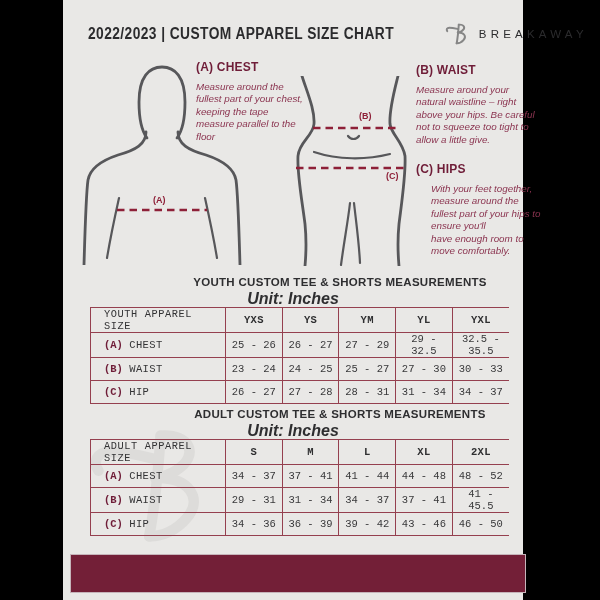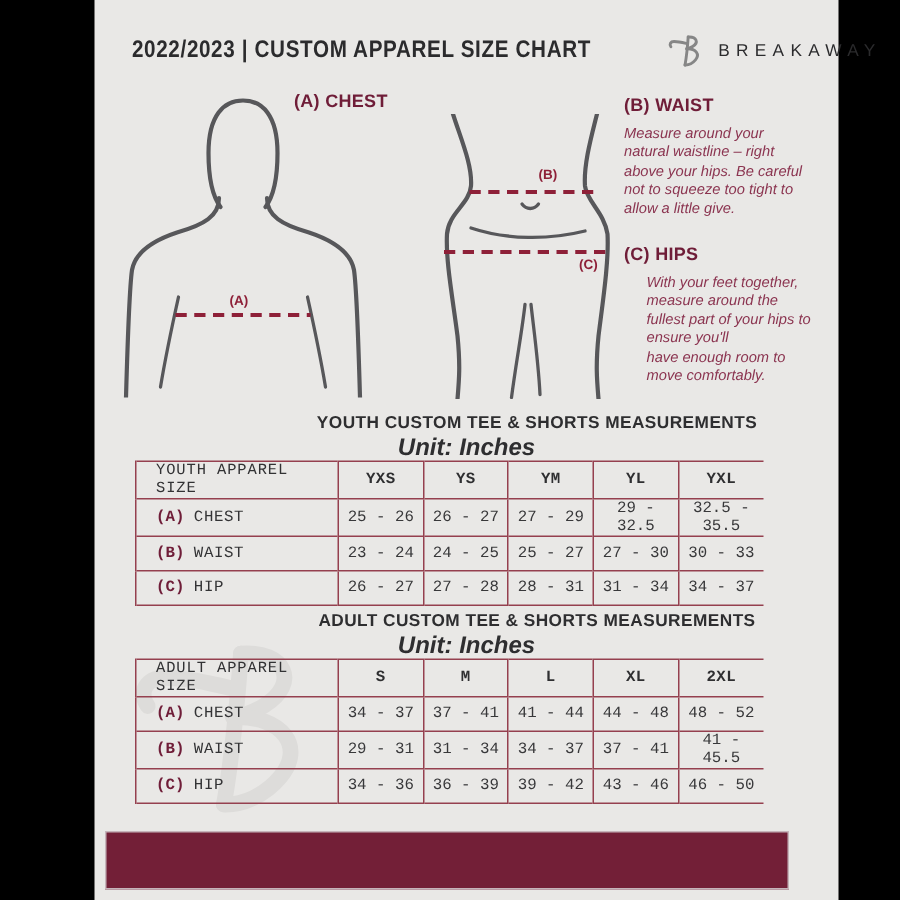--- a/index.html
+++ b/index.html
@@ -10,21 +10,21 @@
     --dark:#2e2e30;
     --body-stroke:#57575a;
     --bg:#e9e8e6;
   }
   html,body{margin:0;padding:0;}
   body{
     width:600px;height:600px;position:relative;background:#000;
     font-family:"Liberation Sans",sans-serif;overflow:hidden;
   }
   .content{
-    position:absolute;left:63px;top:0;width:496px;height:600px;
+    position:absolute;left:63px;top:0;width:460px;height:600px;
     background:var(--bg);
   }
   .abs{position:absolute;}
 
   
   .hdr{
     position:absolute;left:25px;right:25px;top:20px;height:28px;
     display:flex;justify-content:space-between;align-items:center;
   }
   .hdr-title{
@@ -138,20 +138,21 @@
       <path d="M 62 127 C 60 145, 56 166, 53 189" stroke-width="2.2"></path>
       <path d="M 66 127 C 68 145, 71 166, 72 187" stroke-width="2.2"></path>
     </g>
     <path d="M 25 52 H 112" stroke="#8e2038" stroke-width="2.6" stroke-dasharray="7.5 5" fill="none"></path>
     <path d="M 8 92 H 118" stroke="#8e2038" stroke-width="2.6" stroke-dasharray="7.5 5" fill="none"></path>
   </svg>
   <span class="abs marker" style="left:296px;top:111px">(B)</span>
   <span class="abs marker" style="left:323px;top:171px">(C)</span>
 
   <div class="abs mg-head" style="left:133px;top:60px">(A) CHEST</div>
+  <div class="abs mg-desc" style="left:133px;top:81px;width:113px">Measure around the fullest part of your chest, keeping the tape measure parallel to the floor</div>
 
   <div class="abs mg-head" style="left:353px;top:63px">(B) WAIST</div>
   <div class="abs mg-desc" style="left:353px;top:84px;width:120px">Measure around your natural waistline – right above your hips. Be careful not to squeeze too tight to allow a little give.</div>
 
   <div class="abs mg-head" style="left:353px;top:162px">(C) HIPS</div>
   <div class="abs mg-desc" style="left:368px;top:183px;width:110px">With your feet together, measure around the fullest part of your hips to ensure you'll
 have enough room to move comfortably.</div>
 
   <div class="sec-title" style="top:276px">YOUTH CUSTOM TEE &amp; SHORTS MEASUREMENTS</div>
   <div class="sec-unit" style="top:290px">Unit: Inches</div>

